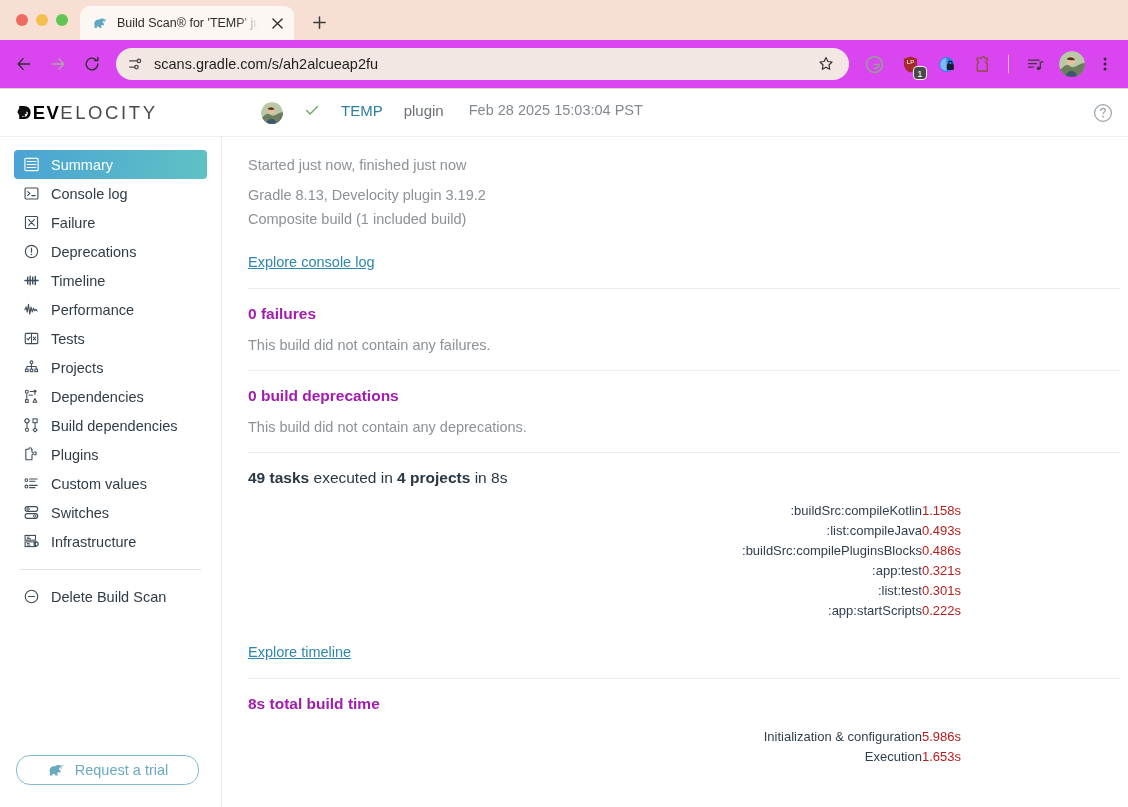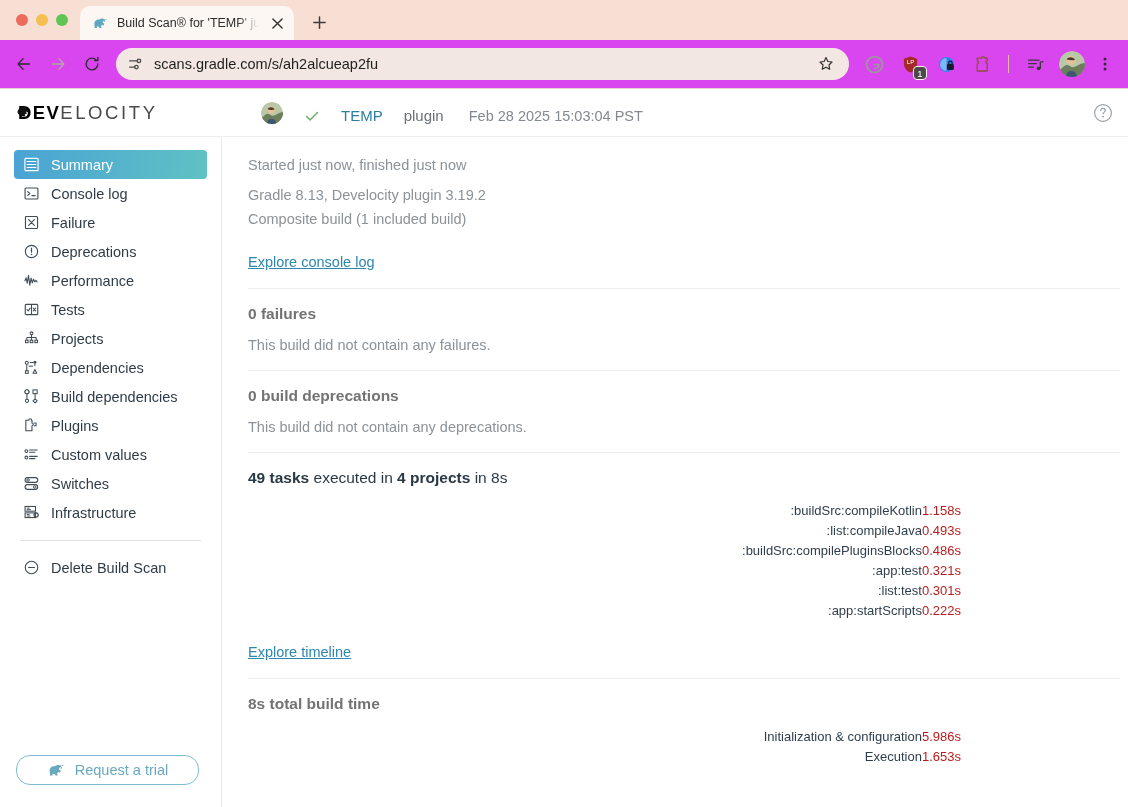--- a/index.html
+++ b/index.html
@@ -76,21 +76,21 @@
 
   .app-header {
     height: 48px; flex: 0 0 48px; display: flex; align-items: center;
     padding: 0 14px 0 18px; border-bottom: 1px solid #eceef0; background: #fff;
   }
   .logo { display: flex; align-items: baseline; position: relative; width: 200px; }
   .logo-dev { font-size: 18.5px; font-weight: bold; letter-spacing: 1.4px; color: #000; }
   .logo-rest { font-size: 18.5px; font-weight: 300; letter-spacing: 2.6px; color: #4a4a4a; }
   .logo-mark { position: absolute; left: -2px; top: 2px; width: 15px; height: 15px; }
 
-  .header-build { display: flex; align-items: flex-end; gap: 21px; margin-left: 43px; }
+  .header-build { display: flex; align-items: flex-start; gap: 21px; margin-left: 43px; }
   .header-avatar { width: 22px; height: 22px; border-radius: 50%; overflow: hidden; flex: 0 0 22px; }
   .check-icon { width: 16px; height: 16px; color: #6aaa64; display: flex; align-items: center; }
   .build-name { font-size: 15px; color: #2a7f9e; font-weight: 500; }
   .build-kind { font-size: 15px; color: #6b7177; font-weight: 500; }
   .build-date { font-size: 14.5px; color: #828990; margin-left: 4px; }
   .header-spacer { flex: 1 1 auto; }
   .help-icon { width: 22px; height: 22px; color: #9aa1a8; }
 
   .body-row { flex: 1 1 auto; display: flex; min-height: 0; }
 
@@ -123,21 +123,21 @@
   .main { flex: 1 1 auto; overflow: hidden; background: #fff; }
   .section { padding: 16px 0 17px 0; margin: 0 8px 0 26px; border-bottom: 1px solid #ededee; }
   .section:last-child { border-bottom: none; }
   .section-inner { padding-right: 150px; }
 
   .meta-line { font-size: 14.5px; color: #8b9298; line-height: 24px; }
   .meta-line.first { margin-bottom: 6px; }
   .link { color: #2d87ae; font-size: 14.5px; }
   .link-row { margin-top: 22px; }
 
-  .sec-title { font-size: 15.5px; color: #737373; font-weight: bold; margin-bottom: 14px; }
+  .sec-title { font-size: 15.5px; color: #a21caf; font-weight: bold; margin-bottom: 14px; }
   .sec-sub { font-size: 14.5px; color: #8b9298; }
 
   .task-list { margin-top: 4px; }
   .task-row {
     display: flex; align-items: baseline; justify-content: flex-end;
     font-size: 13px; line-height: 20px; padding-right: 159px;
   }
   .task-name { color: #2f3e4c; }
   .task-dur { color: #b91c1c; }
 
@@ -355,20 +355,29 @@
         <span class="ico">
           <svg width="17" height="17" viewBox="0 0 18 18">
               <circle cx="9" cy="9" r="6.5" stroke="currentColor" stroke-width="1.2" fill="none"></circle>
               <path d="M9 5.4v4.4" stroke="currentColor" stroke-width="1.3" stroke-linecap="round"></path>
               <circle cx="9" cy="12.1" r=".85" fill="currentColor"></circle>
             </svg>
         </span>
         <span>Deprecations</span>
       </div>
 
+      <div class="nav-item">
+        <span class="ico">
+          <svg width="17" height="17" viewBox="0 0 18 18">
+              <path d="M2 9h14" stroke="currentColor" stroke-width="1.5" stroke-linecap="round"></path>
+              <path d="M5 5.4v7.2M7.6 4.4v9.2M10.3 5.4v7.2M13 4.6v8.8" stroke="currentColor" stroke-width="1.5" stroke-linecap="round"></path>
+            </svg>
+        </span>
+        <span>Timeline</span>
+      </div>
 
       <div class="nav-item">
         <span class="ico">
           <svg width="17" height="17" viewBox="0 0 18 18">
               <path d="M2 9.2l1.3-3 1.2 5.6 1.3-8.2 1.4 10.4 1.3-7.6 1.3 5.2 1.3-4 1.3 2.8 1.3-1.6 1.3 1.8" stroke="currentColor" stroke-width="1.15" fill="none" stroke-linejoin="round" stroke-linecap="round"></path>
             </svg>
         </span>
         <span>Performance</span>
       </div>
 

